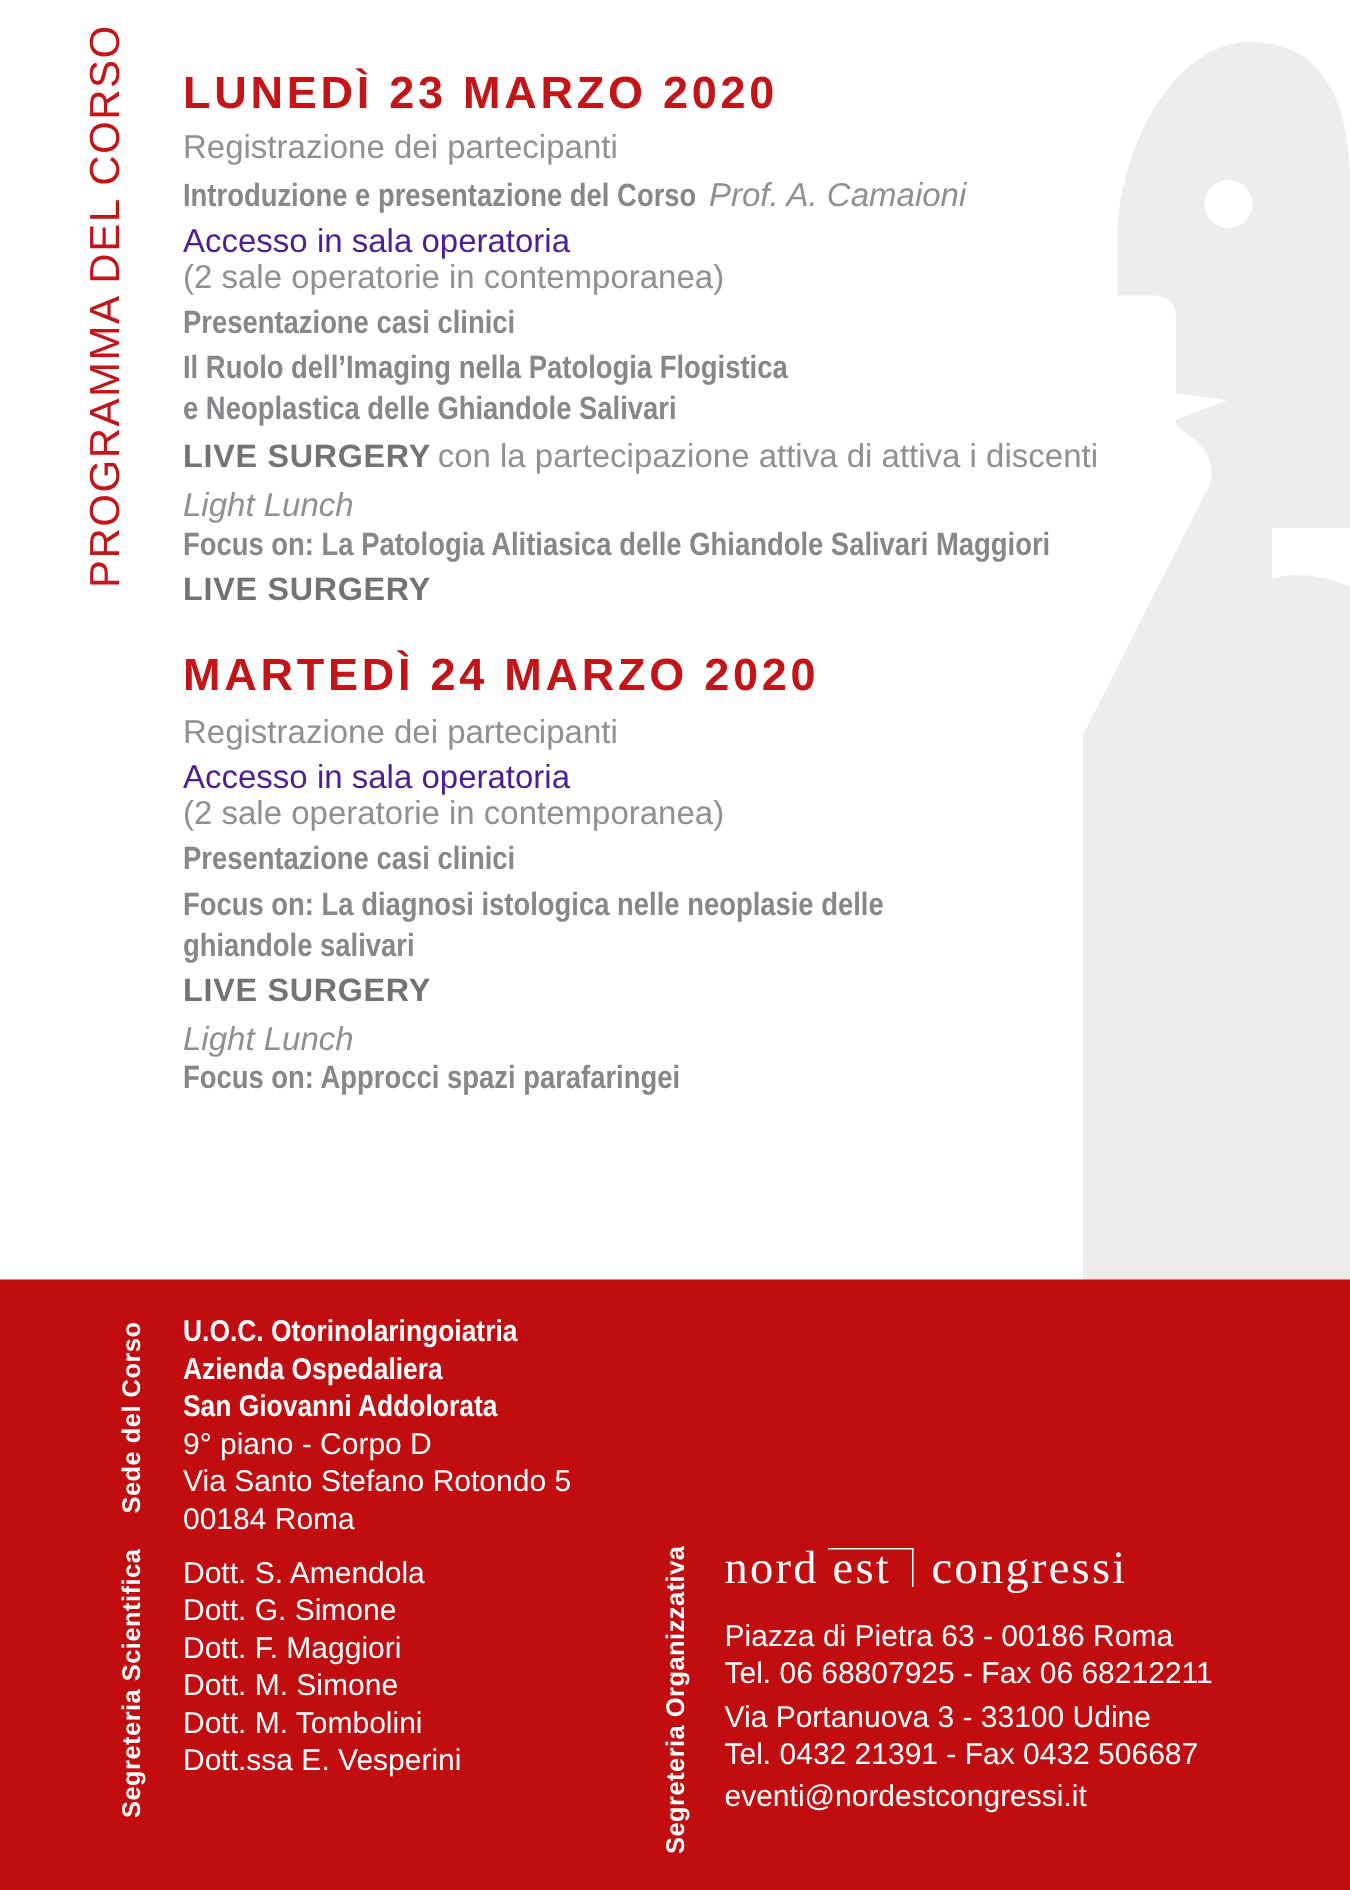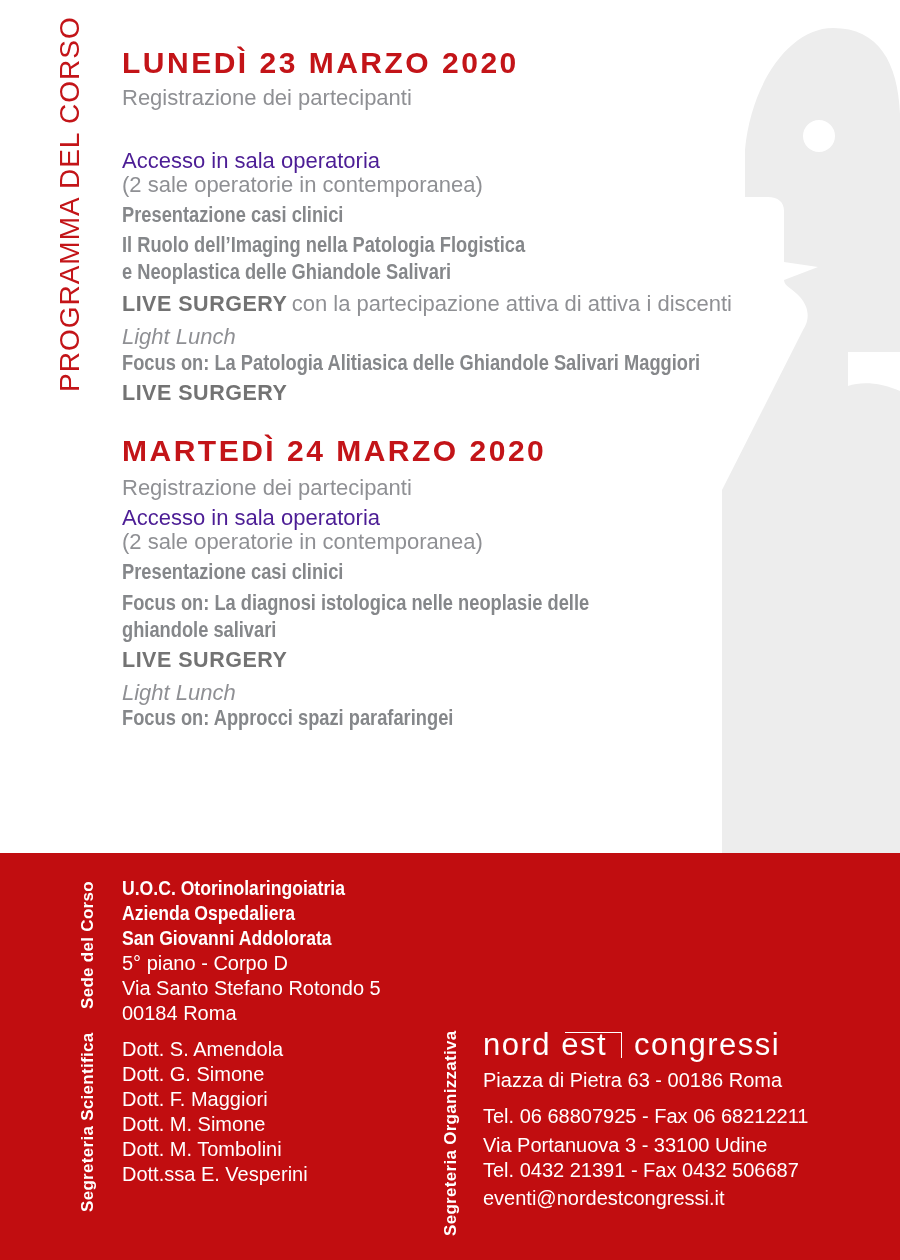--- a/index.html
+++ b/index.html
@@ -34,21 +34,21 @@
   
   .band {
     position:absolute; left:0; top:853px; width:900px; height:407px;
     background:#c10d10; z-index:4;
   }
   .band .vlabel { color:#ffffff; font-weight:bold; font-size:17px; letter-spacing:.3px; }
   .f-ln { position:absolute; white-space:nowrap; color:#ffffff; font-size:20px; line-height:1.1; }
   .fb   { font-weight:bold; transform:scaleX(.88); transform-origin:0 0; }
   .logo {
     position:absolute; left:483px; top:174px; color:#ffffff;
-    font-family:Liberation Sans, sans-serif; font-size:31px; letter-spacing:1.5px;
+    font-family:Liberation Serif, serif; font-size:31px; letter-spacing:1.5px;
     white-space:nowrap; font-weight:normal;
   }
   .logo-mark {
     display:inline-block; width:56px; height:25px;
     border-top:1.5px solid #ffffff; border-right:1.5px solid #ffffff;
     margin-left:-42px; margin-right:12px; vertical-align:-3px;
   }
 </style>
 </head>
 <body>
@@ -69,20 +69,21 @@
       C784,202 778,197 768,197 Z"></path>
     <circle cx="819" cy="136" r="16" fill="#ffffff"></circle>
   </svg>
 
   <div class="vlabel program-label">PROGRAMMA DEL CORSO</div>
 
   <div class="sched">
 
     <div class="ln t" style="top:46px">LUNEDÌ 23 MARZO 2020</div>
     <div class="ln g" style="top:86px">Registrazione dei partecipanti</div>
+    <div class="ln" style="top:118px"><span class="bi">Introduzione e presentazione del Corso</span><span class="i after-bi">Prof. A. Camaioni</span></div>
     <div class="ln r" style="top:149px">Accesso in sala operatoria</div>
     <div class="ln g" style="top:173px">(2 sale operatorie in contemporanea)</div>
     <div class="ln b" style="top:204px">Presentazione casi clinici</div>
     <div class="ln b" style="top:234px">Il Ruolo dell’Imaging nella Patologia Flogistica</div>
     <div class="ln b" style="top:261px">e Neoplastica delle Ghiandole Salivari</div>
     <div class="ln" style="top:292px"><span class="rb">LIVE SURGERY</span> <span class="g">con la partecipazione attiva di attiva i discenti</span></div>
     <div class="ln i" style="top:325px">Light Lunch</div>
     <div class="ln b" style="top:352px">Focus on: La Patologia Alitiasica delle Ghiandole Salivari Maggiori</div>
     <div class="ln rb" style="top:382px">LIVE SURGERY</div>
 
@@ -98,37 +99,37 @@
     <div class="ln b" style="top:707px">Focus on: Approcci spazi parafaringei</div>
   </div>
 
   <div class="band">
 
     <div class="vlabel" style="left:78px; top:22px; height:134px;">Sede del Corso</div>
 
     <div class="f-ln fb" style="left:122px; top:24px">U.O.C. Otorinolaringoiatria</div>
     <div class="f-ln fb" style="left:122px; top:49px">Azienda Ospedaliera</div>
     <div class="f-ln fb" style="left:122px; top:74px">San Giovanni Addolorata</div>
-    <div class="f-ln" style="left:122px; top:99px">5° piano - Corpo D</div>
+    <div class="f-ln" style="left:122px; top:99px">9° piano - Corpo D</div>
     <div class="f-ln" style="left:122px; top:124px">Via Santo Stefano Rotondo 5</div>
     <div class="f-ln" style="left:122px; top:149px">00184 Roma</div>
 
     <div class="vlabel" style="left:78px; top:183px; height:176px;">Segreteria Scientifica</div>
 
     <div class="f-ln" style="left:122px; top:185px">Dott. S. Amendola</div>
     <div class="f-ln" style="left:122px; top:210px">Dott. G. Simone</div>
     <div class="f-ln" style="left:122px; top:235px">Dott. F. Maggiori</div>
     <div class="f-ln" style="left:122px; top:260px">Dott. M. Simone</div>
     <div class="f-ln" style="left:122px; top:285px">Dott. M. Tombolini</div>
     <div class="f-ln" style="left:122px; top:310px">Dott.ssa E. Vesperini</div>
 
     <div class="vlabel" style="left:441px; top:183px; height:200px;">Segreteria Organizzativa</div>
 
     <div class="logo"><span>nord est</span><span class="logo-mark"></span><span>congressi</span></div>
 
-    <div class="f-ln" style="left:483px; top:216px">Piazza di Pietra 63 - 00186 Roma</div>
+    <div class="f-ln" style="left:483px; top:227px">Piazza di Pietra 63 - 00186 Roma</div>
     <div class="f-ln" style="left:483px; top:252px">Tel. 06 68807925 - Fax 06 68212211</div>
     <div class="f-ln" style="left:483px; top:281px">Via Portanuova 3 - 33100 Udine</div>
     <div class="f-ln" style="left:483px; top:306px">Tel. 0432 21391 - Fax 0432 506687</div>
     <div class="f-ln" style="left:483px; top:334px">eventi@nordestcongressi.it</div>
   </div>
 
 </div>
 
 </body></html>

